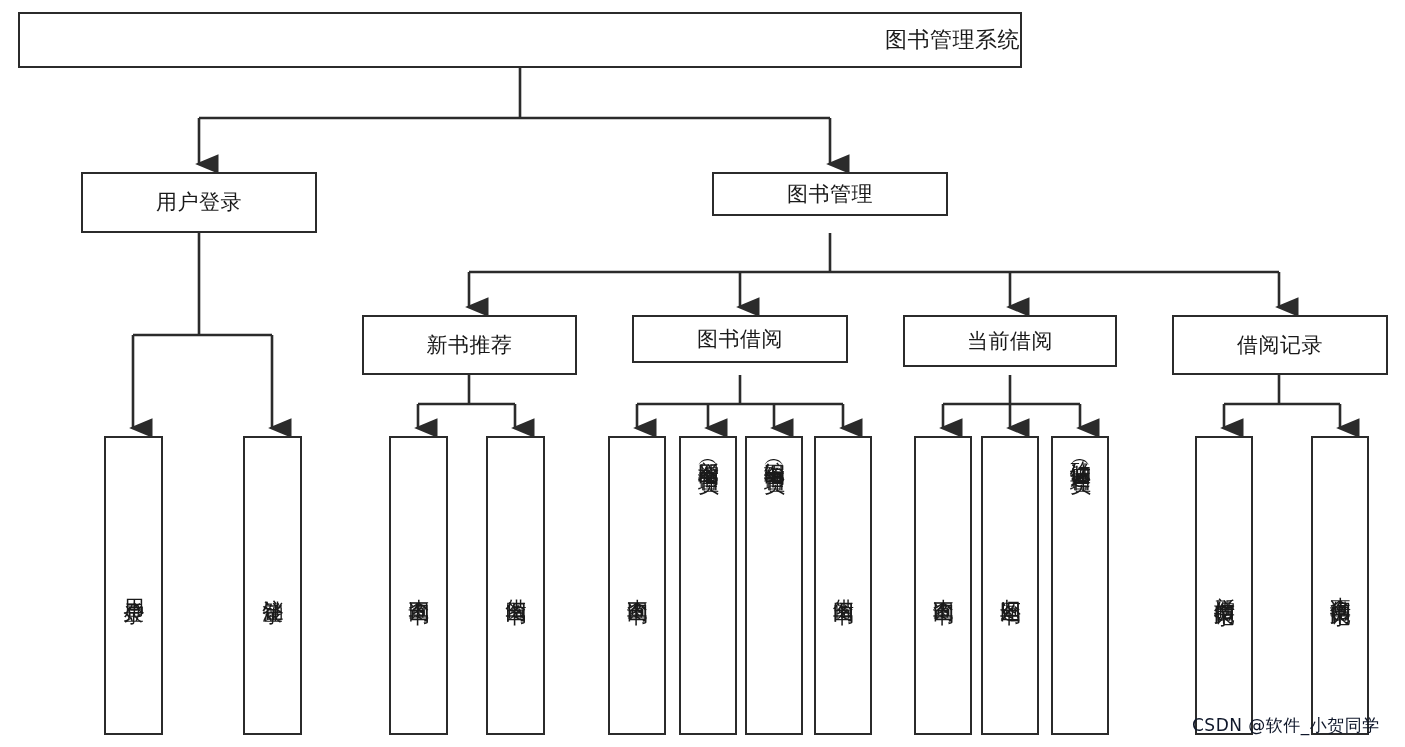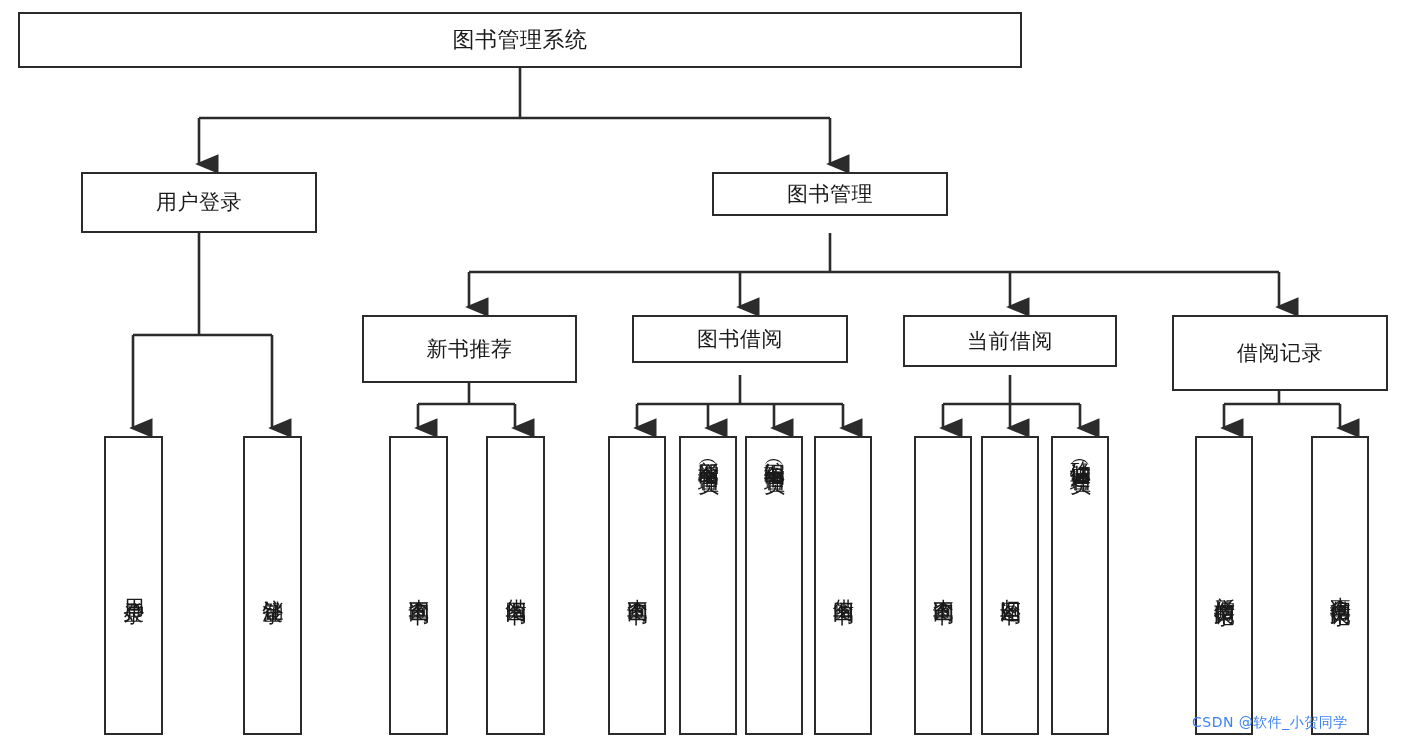--- a/index.html
+++ b/index.html
@@ -63,22 +63,22 @@
   .node.vert .label {
     writing-mode: vertical-rl;
     text-orientation: upright;
     font-size: 21px;
     line-height: 1.0;
     letter-spacing: 2px;
     white-space: nowrap;
   }
   .watermark {
     position: absolute;
-    font-size: 14px;
-    color: #3b82f6;
+    font-size: 17px;
+    color: #0f172a;
     white-space: nowrap;
     letter-spacing: 0.5px;
     pointer-events: none;
   }
 </style>
 </head>
 <body>
 
 <div id="canvas">
 
@@ -125,45 +125,45 @@
       <path d="M 1010 404 L 1010 428" marker-end="url(#arrow)"></path>
       <path d="M 1080 404 L 1080 428" marker-end="url(#arrow)"></path>
 
       <path d="M 1279 375 L 1279 404"></path>
       <path d="M 1224 404 L 1340 404"></path>
       <path d="M 1224 404 L 1224 428" marker-end="url(#arrow)"></path>
       <path d="M 1340 404 L 1340 428" marker-end="url(#arrow)"></path>
     </g>
   </svg>
 
-  <div class="node horiz root" style="left:18px; top:12px; width:1004px; height:56px;">
+  <div class="node horiz root" style="left:18px; top:12px; width:1004px; height:56px;justify-content:flex-end;">
     <span class="label">图书管理系统</span>
   </div>
 
   <div class="node horiz" style="left:81px; top:172px; width:236px; height:61px;">
     <span class="label">用户登录</span>
   </div>
 
   <div class="node horiz" style="left:712px; top:172px; width:236px; height:44px;">
     <span class="label">图书管理</span>
   </div>
 
-  <div class="node horiz" style="left:362px; top:315px; width:215px; height:68px;">
+  <div class="node horiz" style="left:362px; top:315px; width:215px; height:60px;">
     <span class="label">新书推荐</span>
   </div>
 
   <div class="node horiz" style="left:632px; top:315px; width:216px; height:48px;">
     <span class="label">图书借阅</span>
   </div>
 
   <div class="node horiz" style="left:903px; top:315px; width:214px; height:52px;">
     <span class="label">当前借阅</span>
   </div>
 
-  <div class="node horiz" style="left:1172px; top:315px; width:216px; height:76px;">
+  <div class="node horiz" style="left:1172px; top:315px; width:216px; height:60px;">
     <span class="label">借阅记录</span>
   </div>
 
   <div class="node vert" style="left:104px; top:436px; width:59px; height:299px;">
     <span class="label">用户登录</span>
   </div>
 
   <div class="node vert" style="left:243px; top:436px; width:59px; height:299px;">
     <span class="label">注销登录</span>
   </div>

